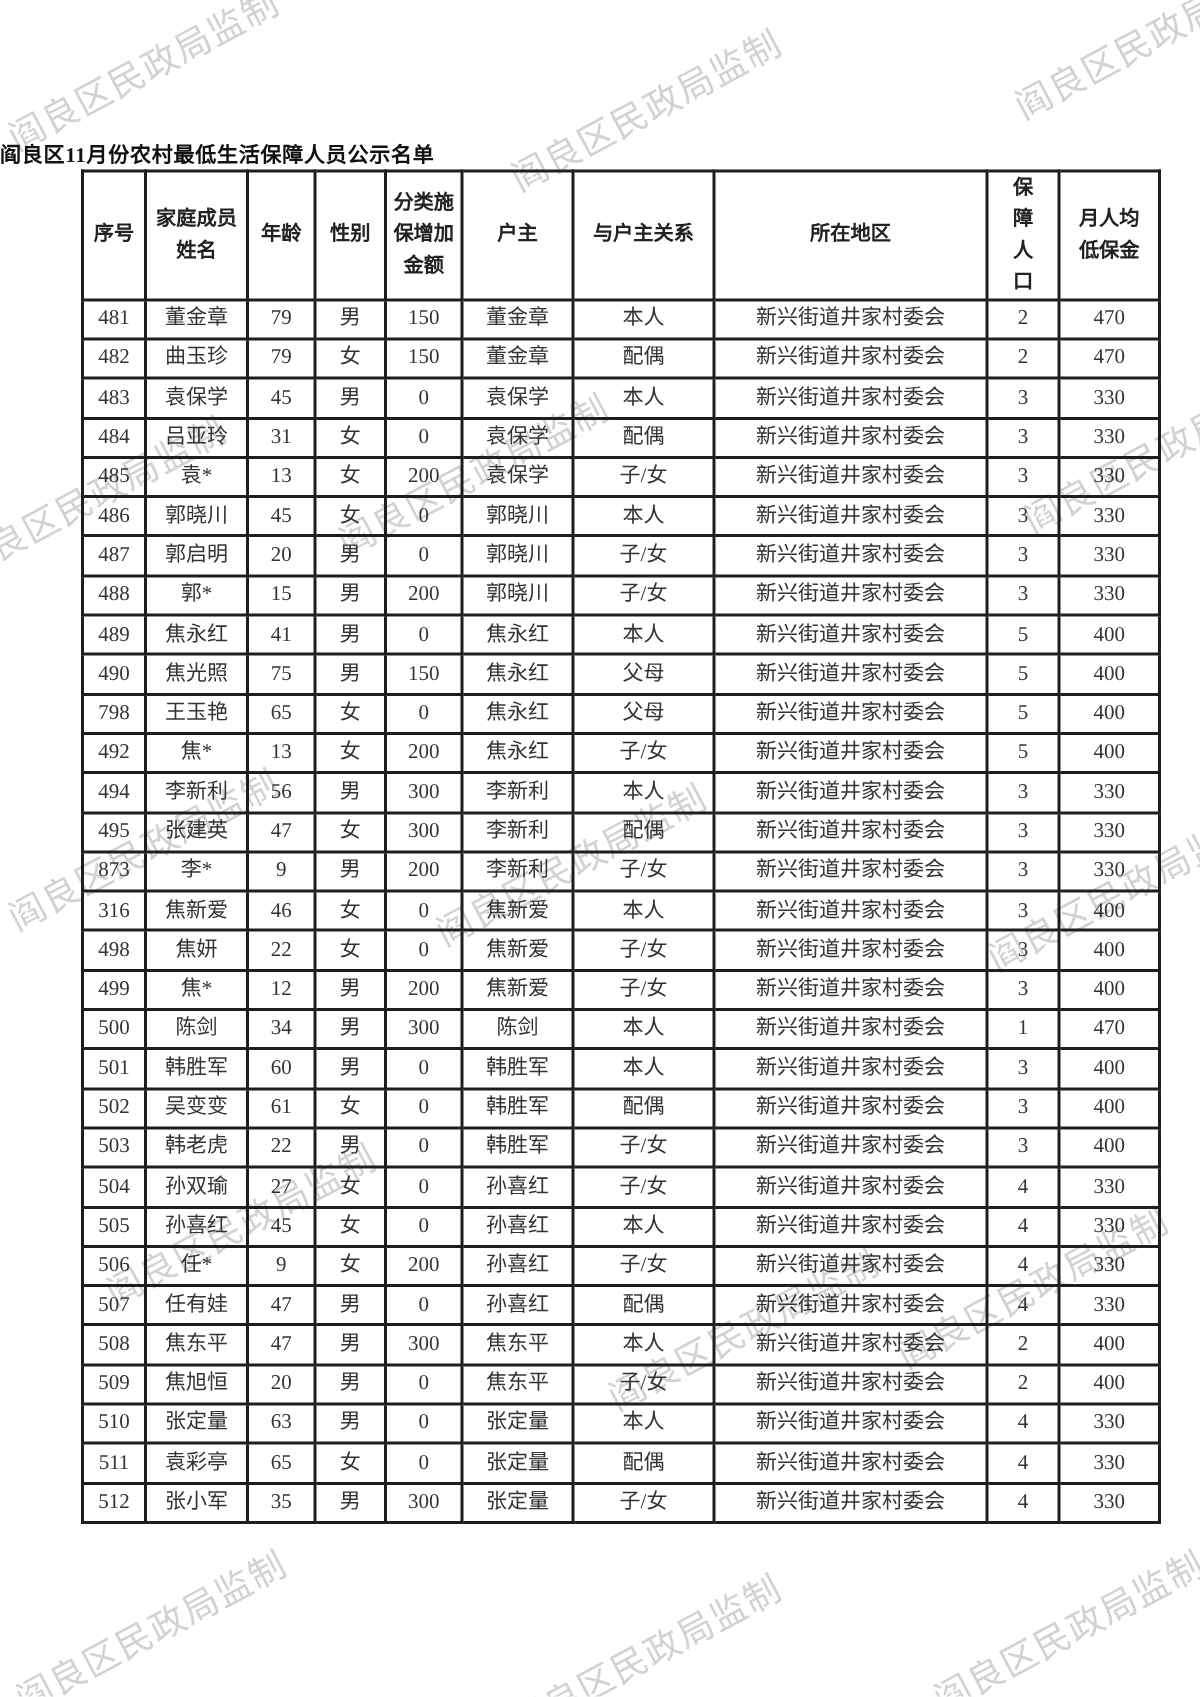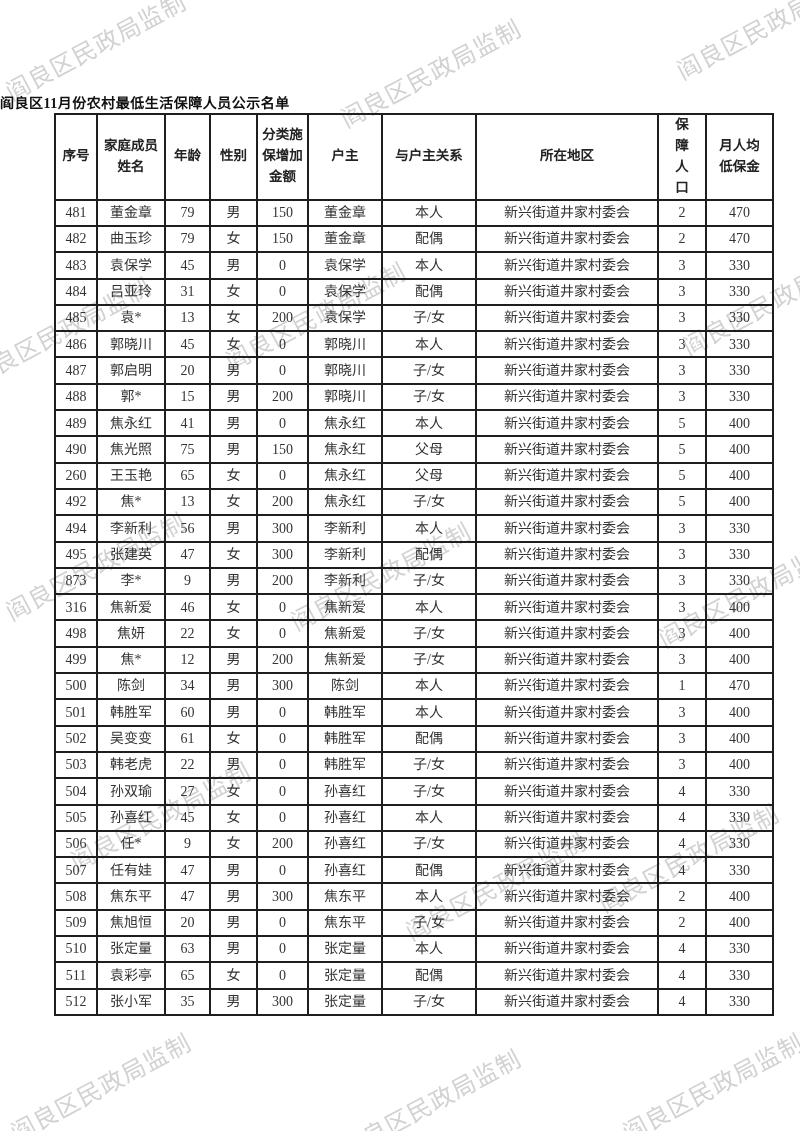--- a/index.html
+++ b/index.html
@@ -243,21 +243,21 @@
           <td>75</td>
           <td>男</td>
           <td>150</td>
           <td>焦永红</td>
           <td>父母</td>
           <td>新兴街道井家村委会</td>
           <td>5</td>
           <td>400</td>
         </tr>
         <tr>
-          <td>260</td>
+          <td>798</td>
           <td>王玉艳</td>
           <td>65</td>
           <td>女</td>
           <td>0</td>
           <td>焦永红</td>
           <td>父母</td>
           <td>新兴街道井家村委会</td>
           <td>5</td>
           <td>400</td>
         </tr>

